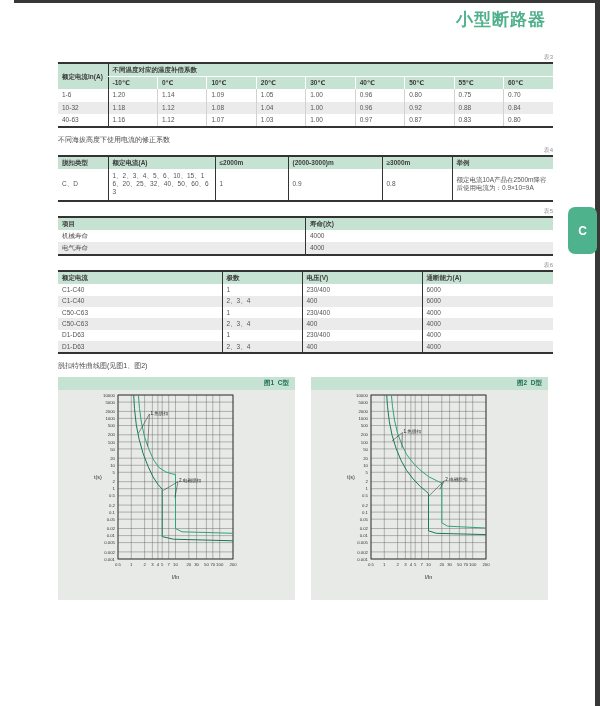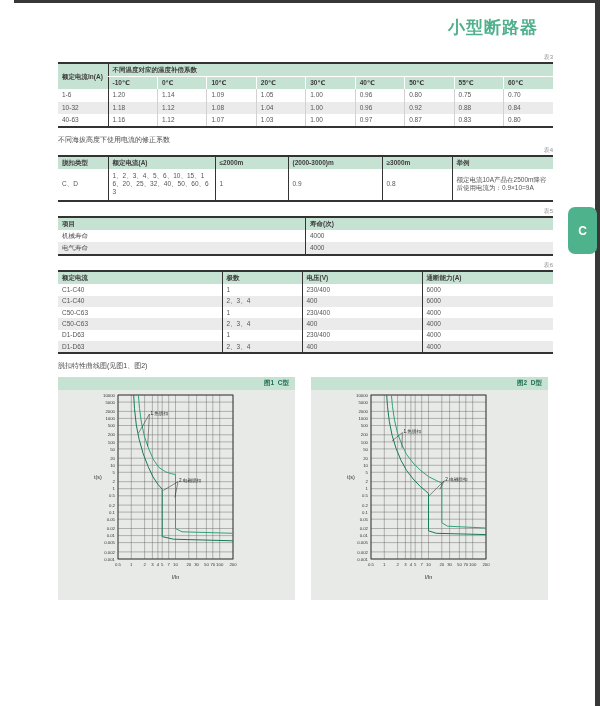--- a/index.html
+++ b/index.html
@@ -2,21 +2,21 @@
 <html><head>
 <meta charset="utf-8">
 <style>
   html,body{margin:0;padding:0;}
   body{
     width:600px;height:706px;position:relative;background:#fff;overflow:hidden;
     font-family:"Liberation Sans","DejaVu Sans",sans-serif;color:#555;
   }
   .top-edge{position:absolute;top:0;left:14px;right:0;height:3px;background:#383838;}
   .right-edge{position:absolute;top:0;right:0;width:5px;height:706px;background:#383838;}
-  .page-title{margin:8px;padding:8px 54px 0 0;text-align:right;font-size:17px;font-weight:bold;
+  .page-title{margin:0;padding:8px 54px 0 0;text-align:right;font-size:17px;font-weight:bold;
     color:#4fb08c;letter-spacing:1px;}
   .side-tab{position:absolute;top:207px;right:3px;width:29px;height:47px;background:#4eb28d;
     border-radius:7px;display:flex;align-items:center;justify-content:center;color:#fff;
     font-weight:bold;font-size:12px;cursor:pointer;}
   .content{position:absolute;left:58px;top:0;width:495px;}
   .tag{font-size:6px;color:#8f8f8f;text-align:right;margin:0 0 1px 0;line-height:1.2;}
   .tag.first{margin-top:54px;}
   .section-title{font-size:7px;color:#4a4a4a;margin:7px 0 2px 0;}
   table{border-collapse:collapse;width:100%;table-layout:fixed;
     border-top:2px solid #333;border-bottom:2px solid #333;}

